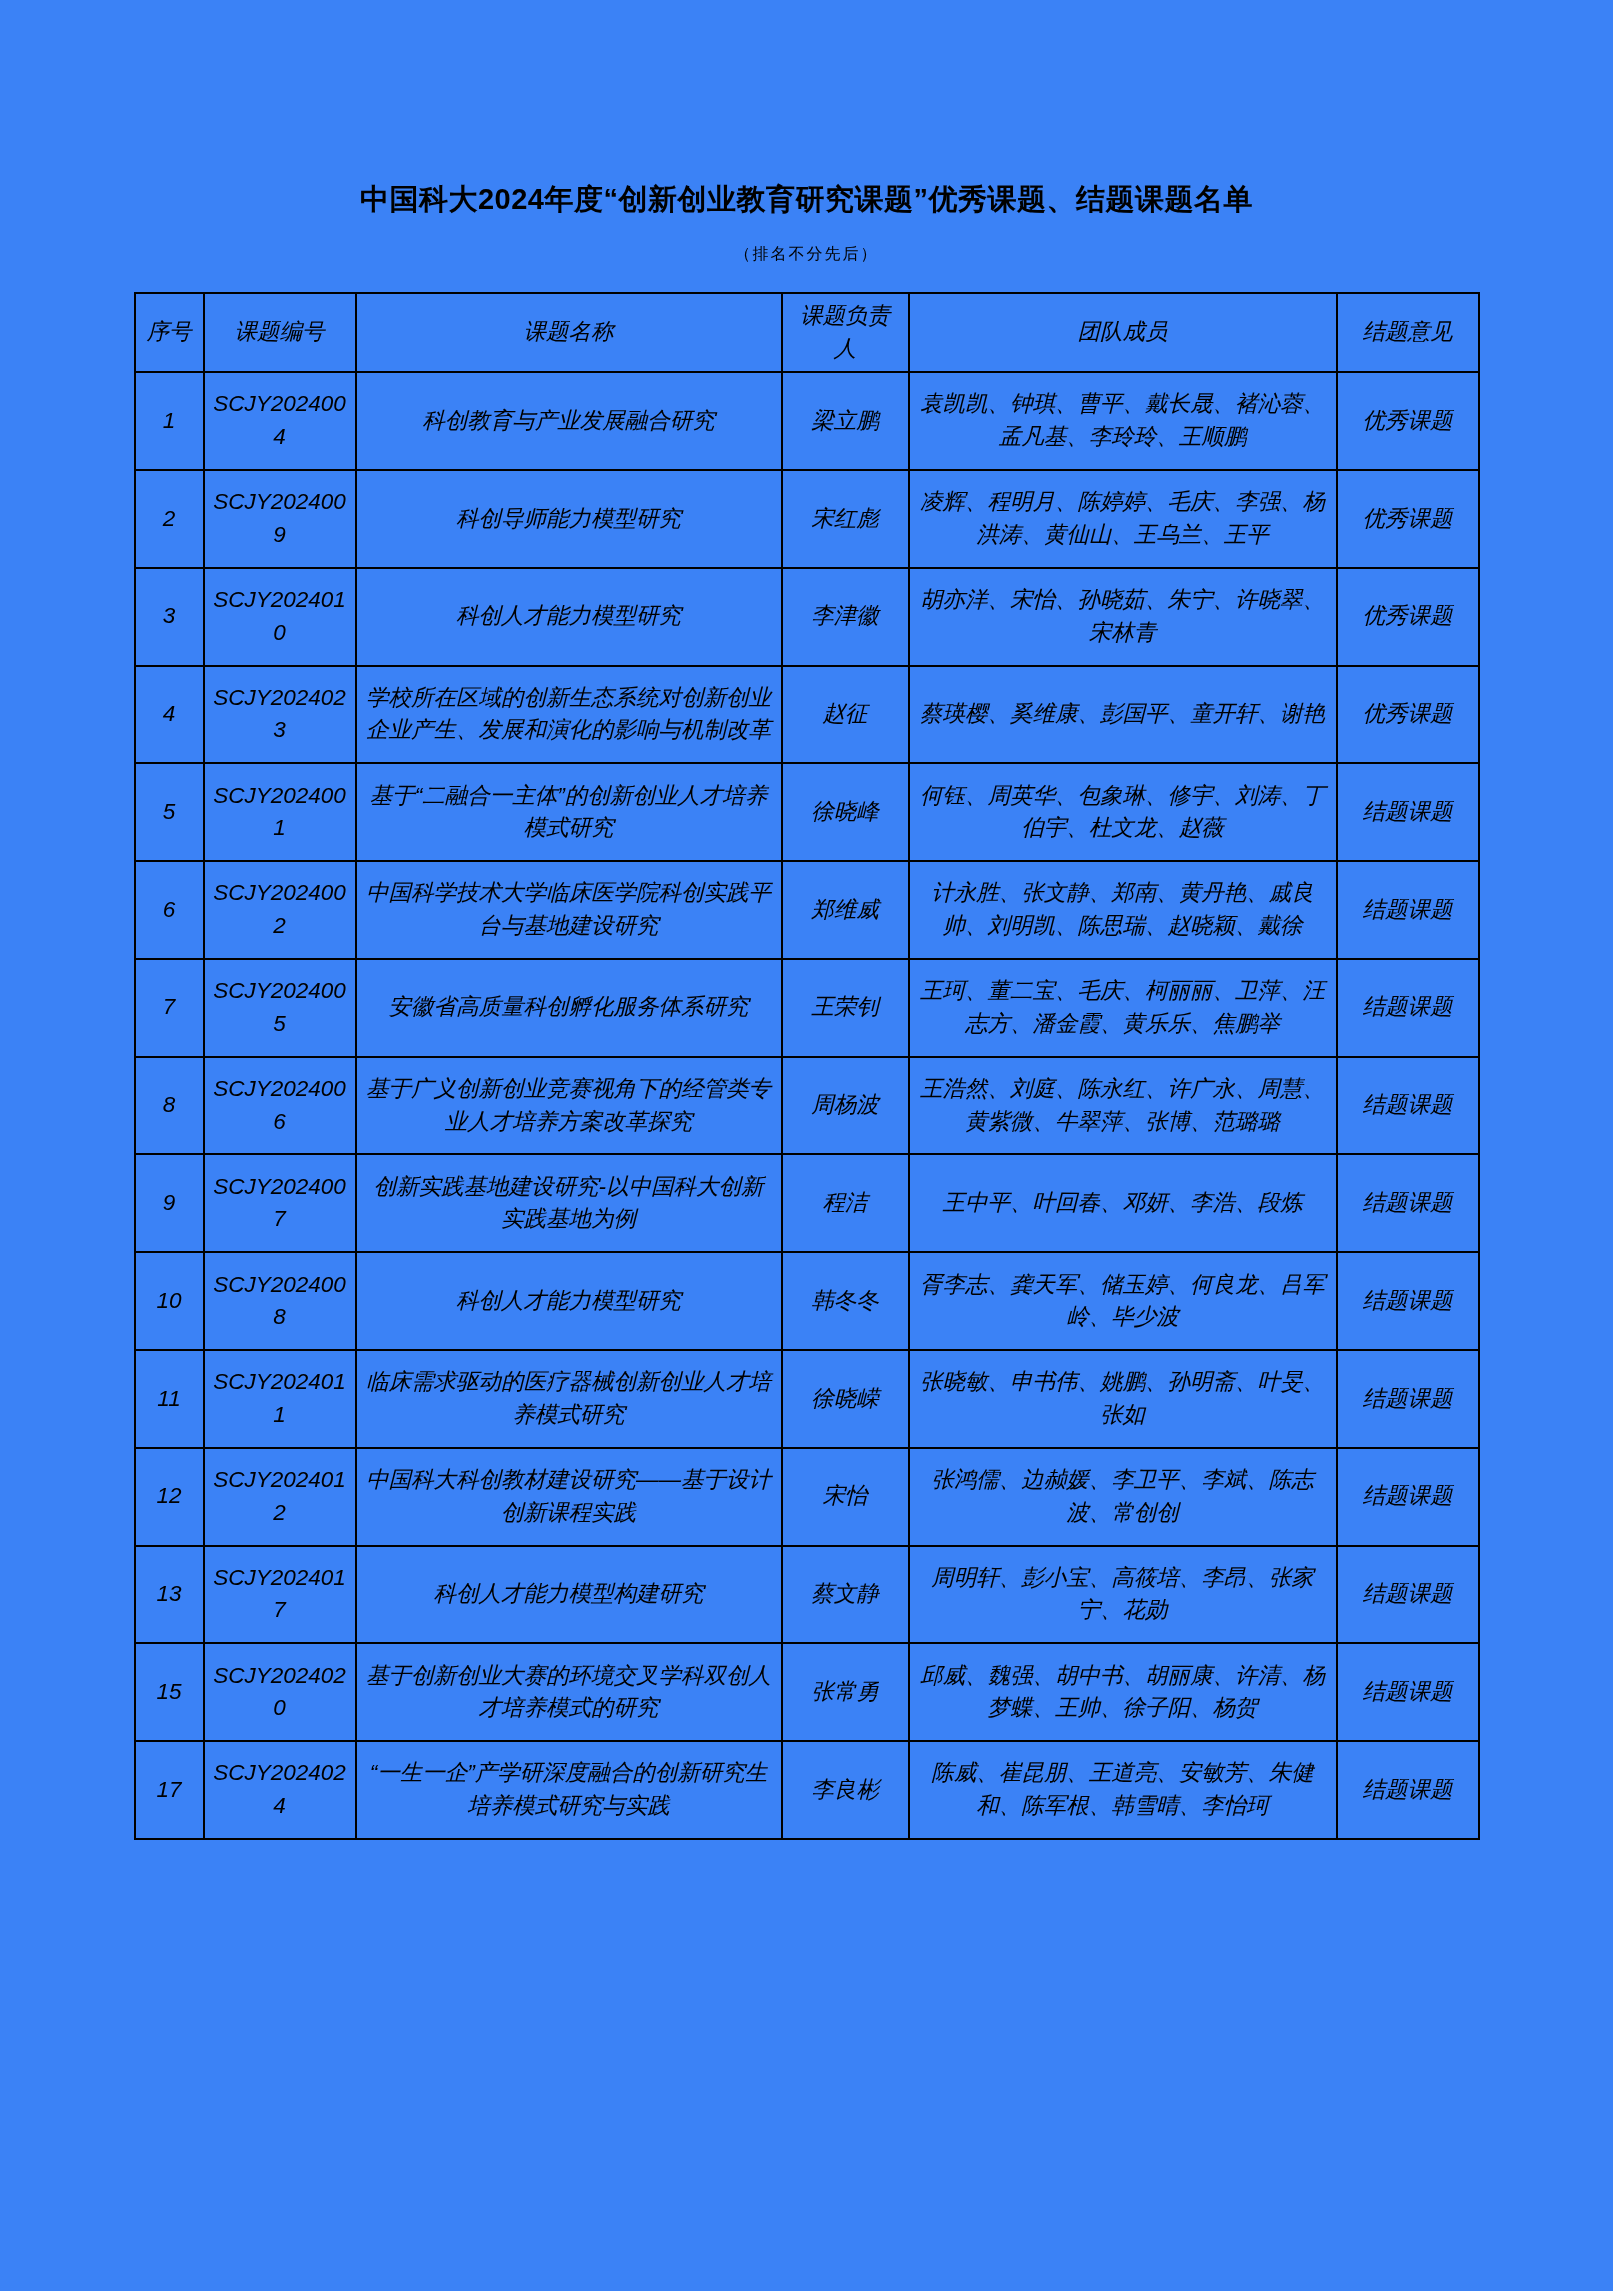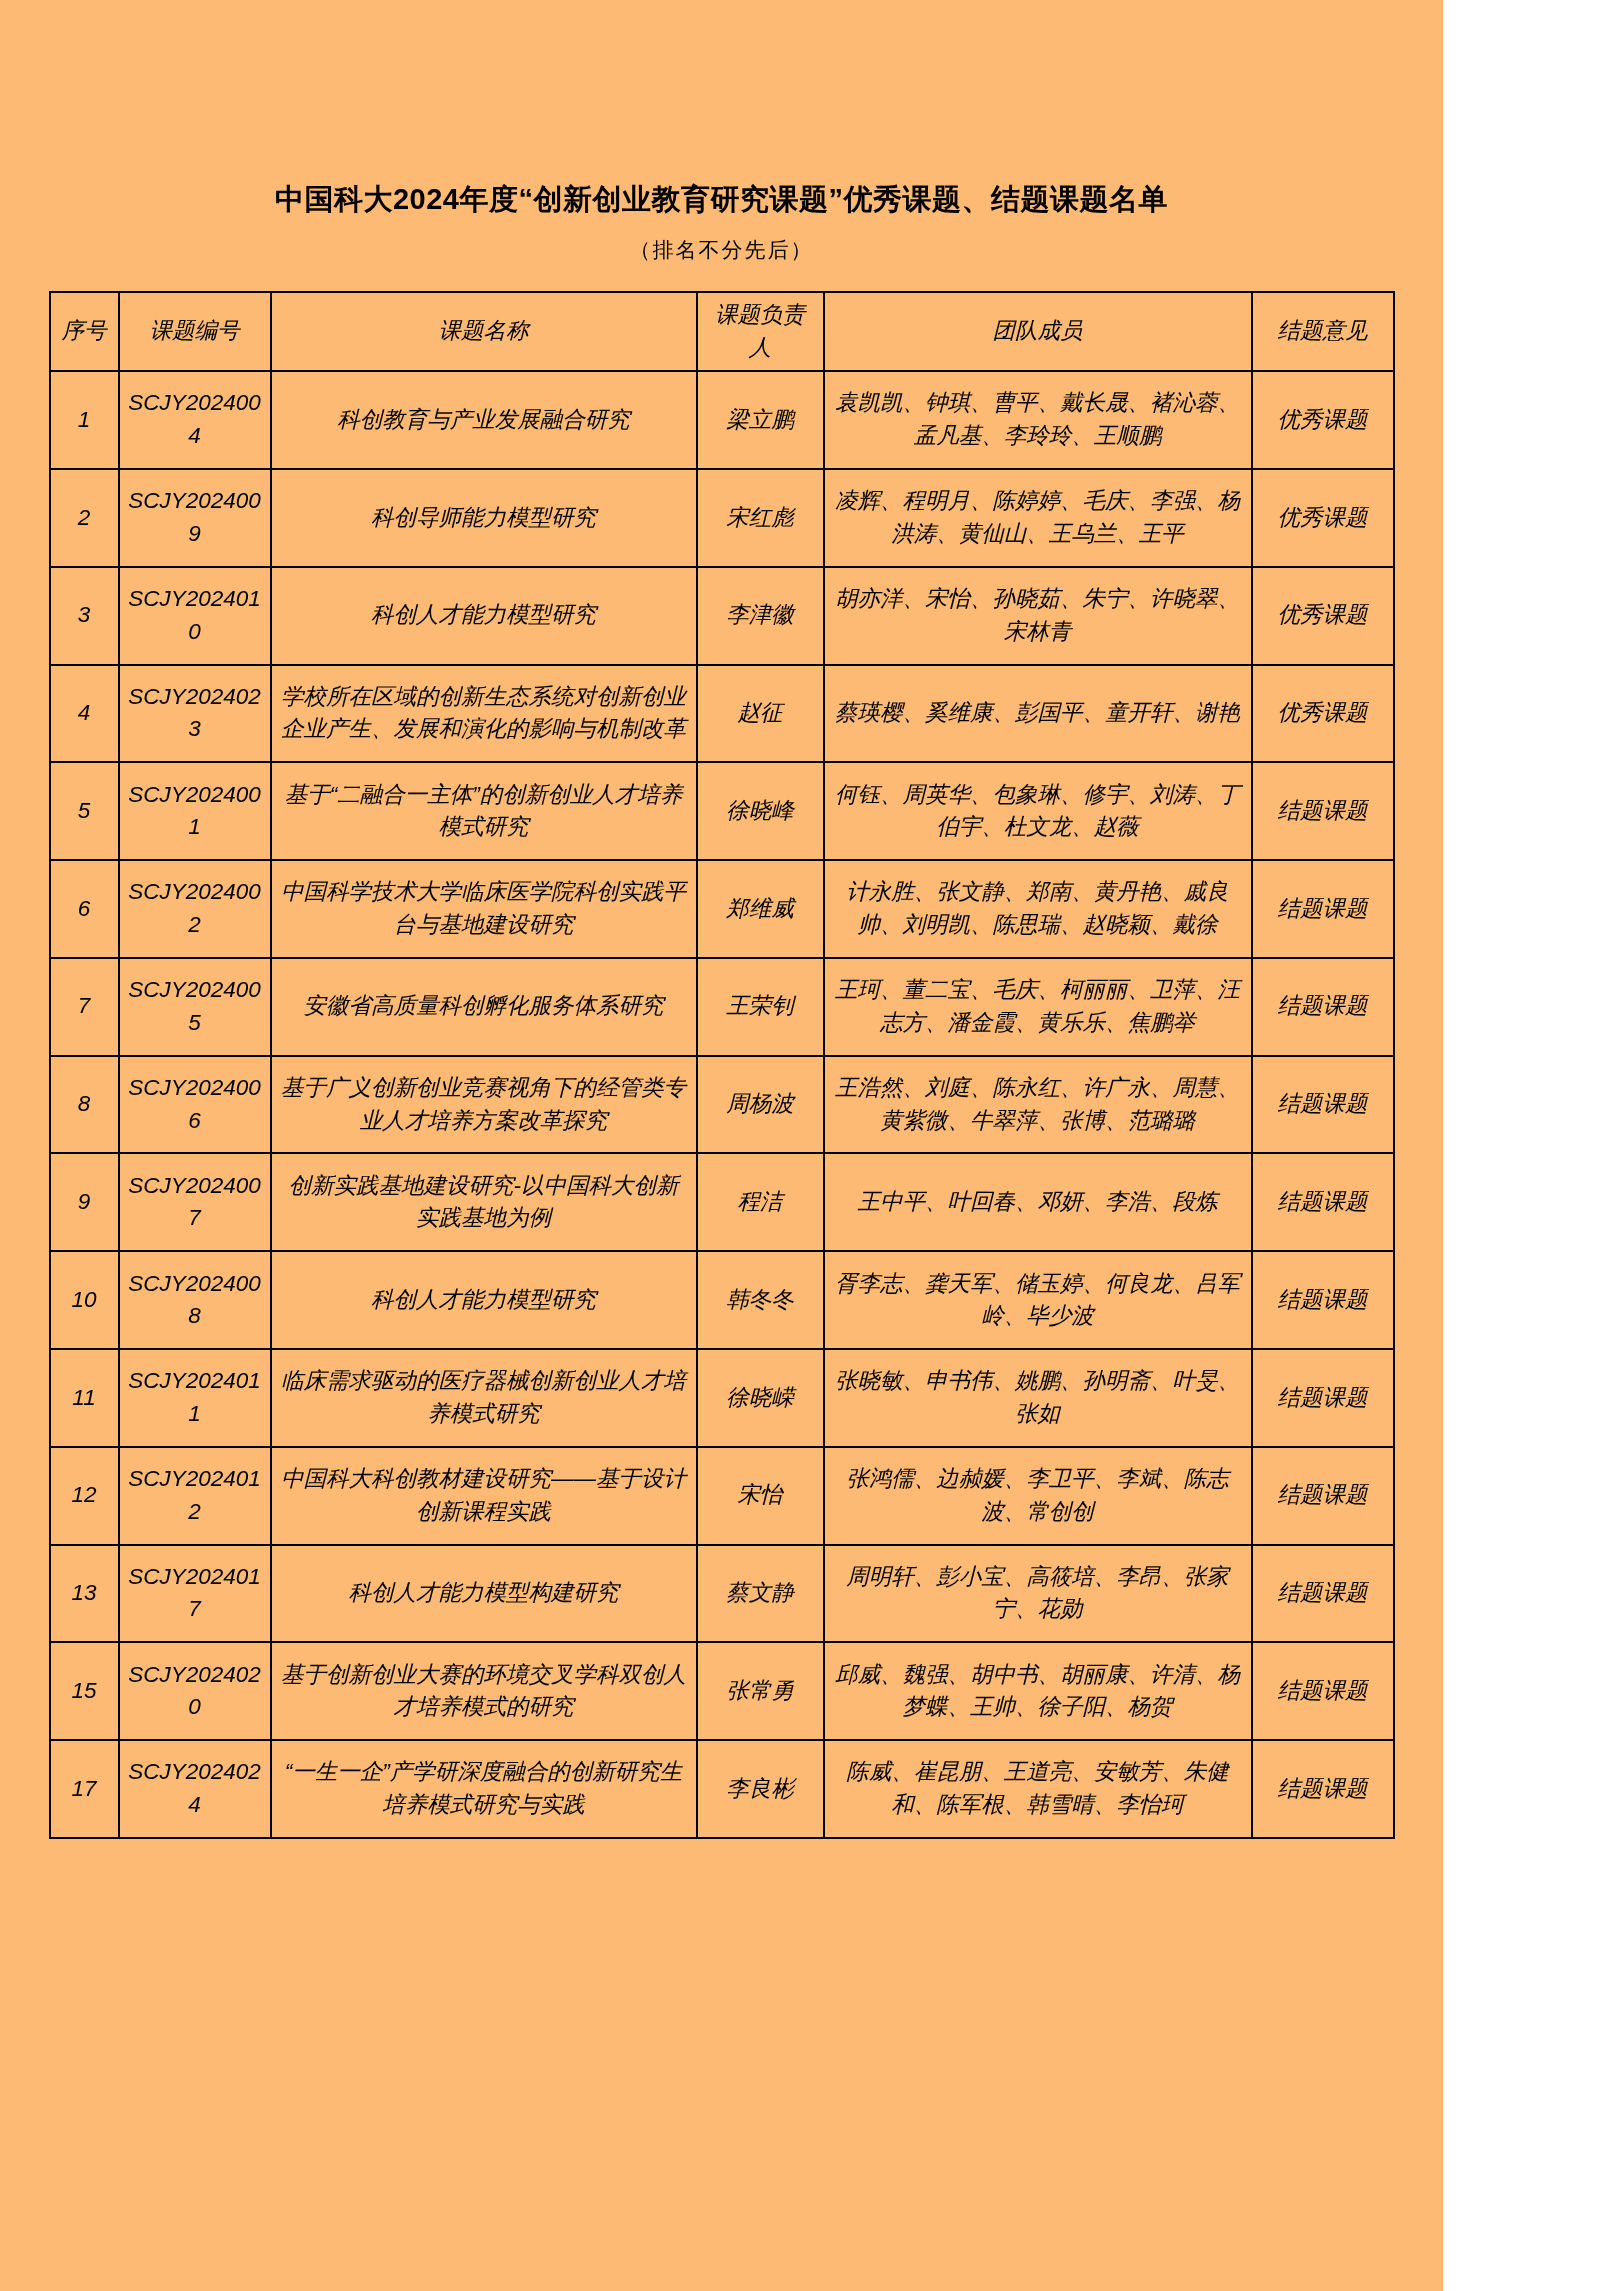--- a/index.html
+++ b/index.html
@@ -4,37 +4,37 @@
 <style>
   html, body {
     margin: 0;
     padding: 0;
     background: #ffffff;
     color: #000000;
     font-family: "Liberation Sans", sans-serif;
   }
   .page {
     position: relative;
-    width: 1443px;
+    width: 1613px;
     height: 2292px;
-    background: #fdba74;
+    background: #3b82f6;
     overflow: hidden;
   }
   .doc-title {
     padding-top: 182px;
     text-align: center;
     font-size: 29px;
     font-weight: bold;
     letter-spacing: 0.5px;
     line-height: 1.2;
   }
   .doc-subtitle {
-    margin-top: 19px;
+    margin-top: 27px;
     text-align: center;
-    font-size: 21px;
+    font-size: 16px;
     font-family: Liberation Sans, sans-serif;
     letter-spacing: 2px;
   }
   table.roster {
     margin: 27.4px auto 0 auto;
     width: 1345px;
     border-collapse: collapse;
     table-layout: fixed;
     border: 2.9px solid #000;
     font-style: italic;

